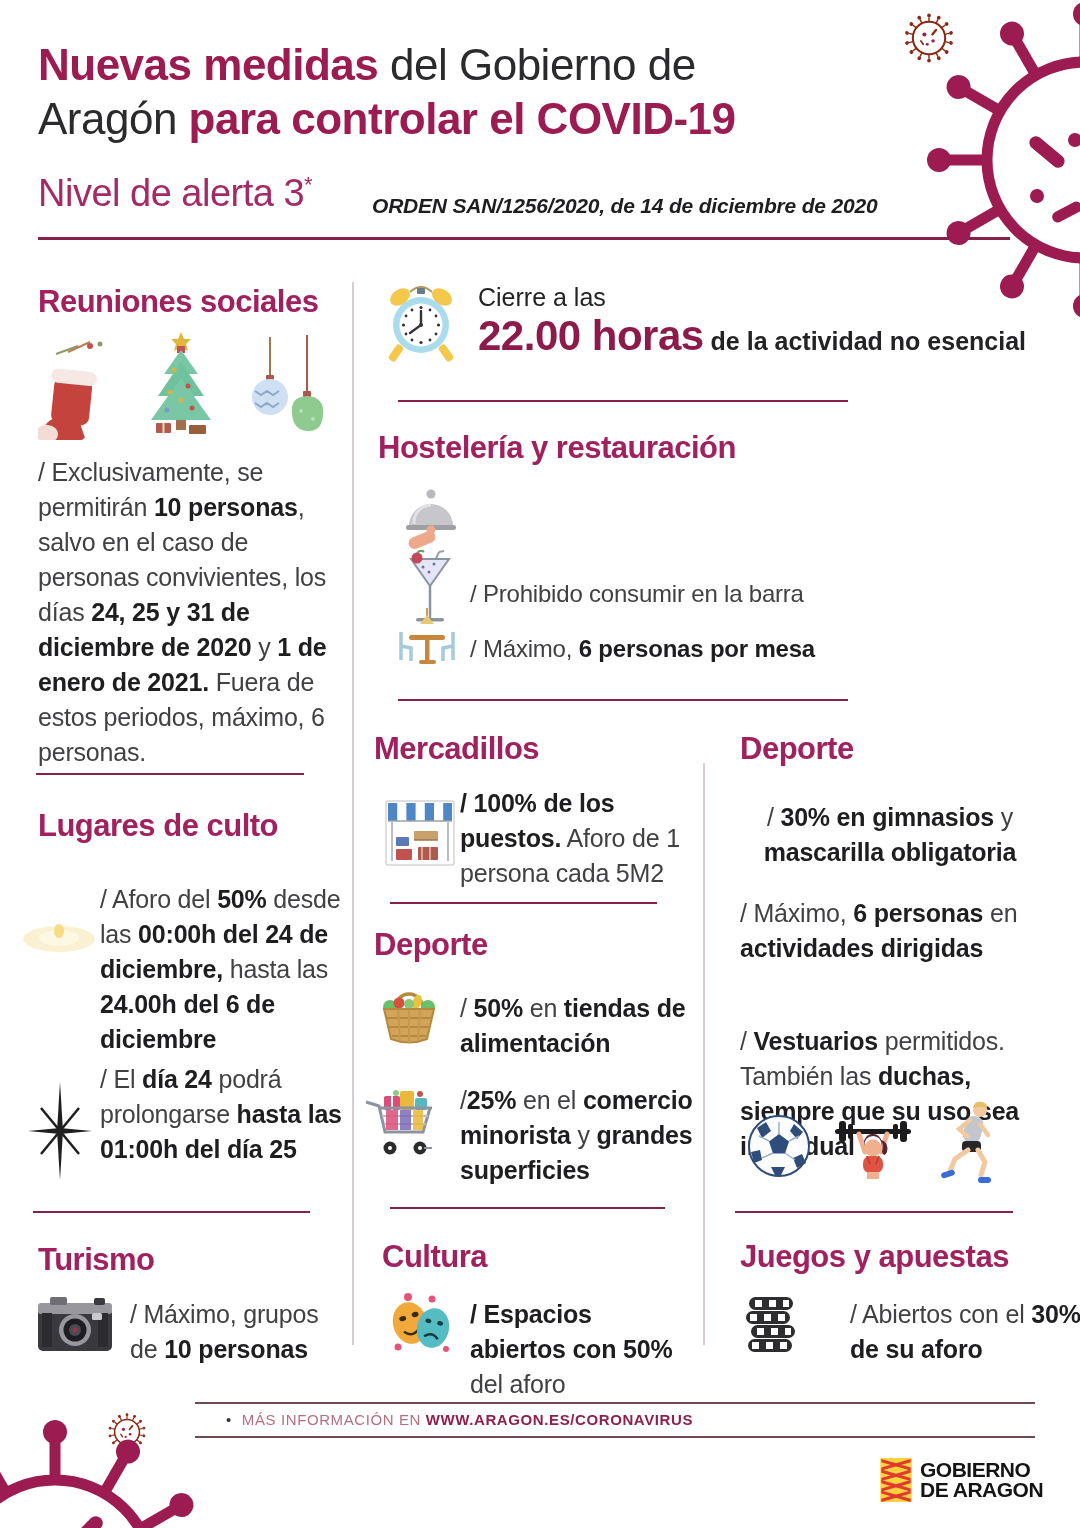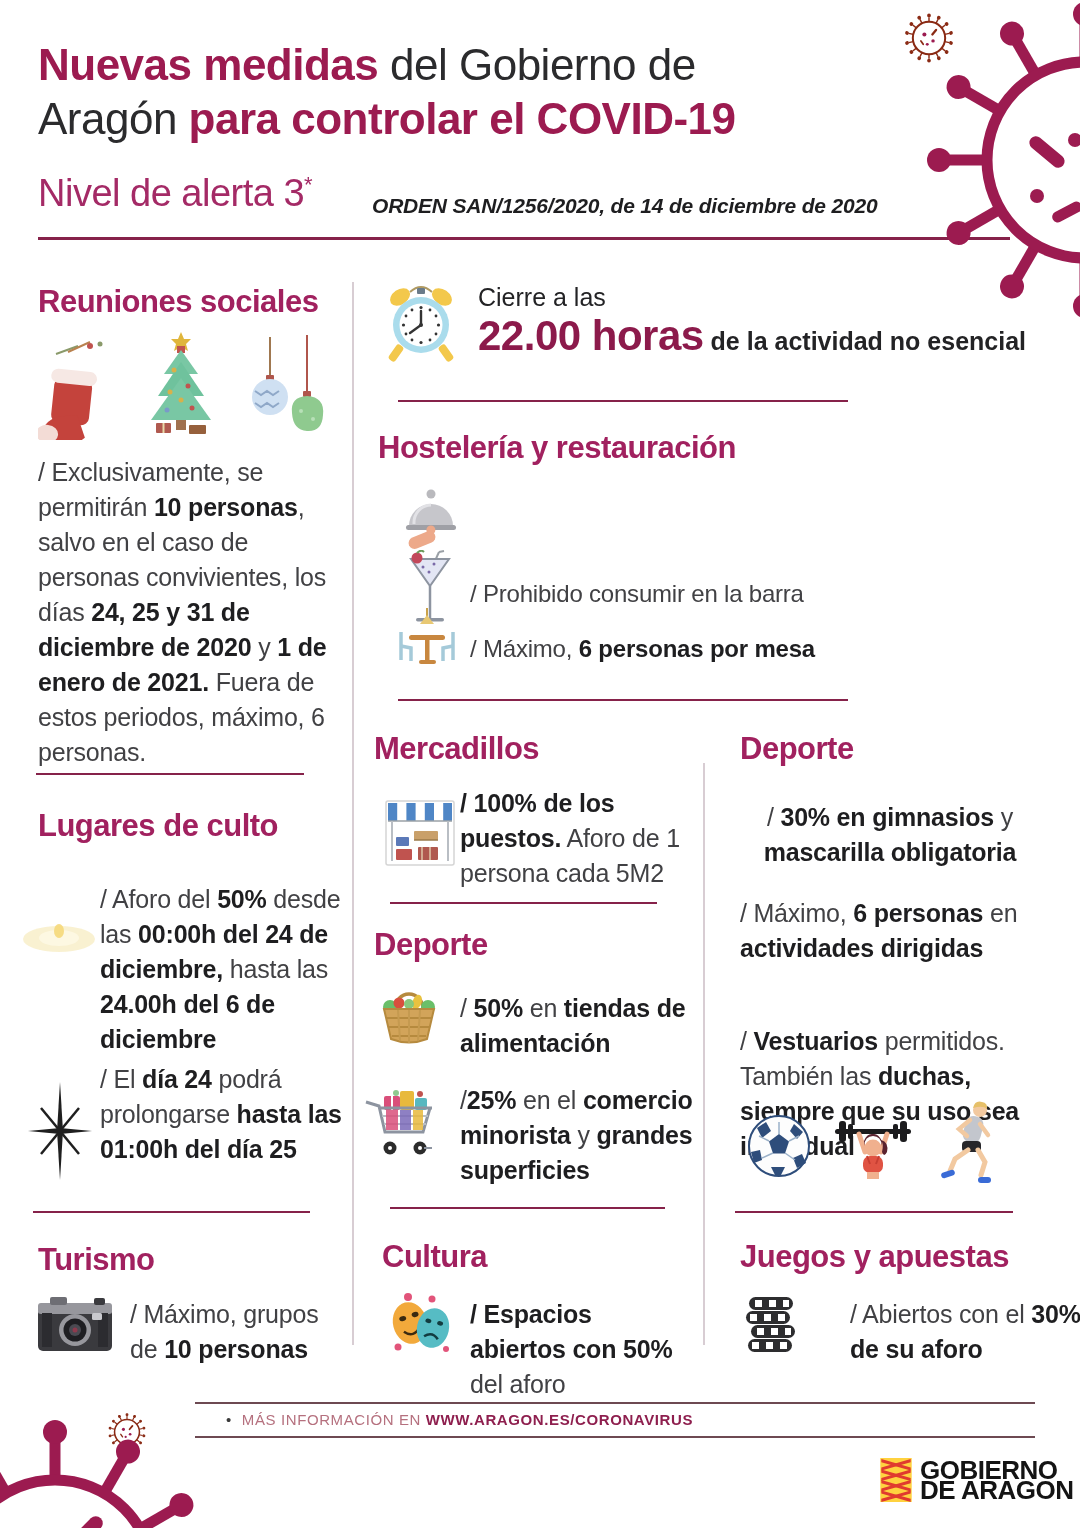--- a/index.html
+++ b/index.html
@@ -24,21 +24,21 @@
   .closure-l1{font-size:25px;font-weight:400;color:#232325;}
   .closure-time{font-size:42px;font-weight:700;color:#8c1a4b;letter-spacing:-0.5px;}
   .closure-suffix{font-size:25px;font-weight:700;color:#232325;}
 
   .footer-txt{font-size:15px;letter-spacing:0.6px;white-space:nowrap;}
   .footer-txt .dot{color:#3a3a3a;margin-right:10px;}
   .footer-txt .muted{color:#b5707e;font-weight:400;}
   .footer-txt .link{color:#8e1f4e;font-weight:700;}
 
   .logo{display:flex;align-items:center;gap:8px;}
-  .logo-text{font-size:26px;line-height:20px;font-weight:700;color:#141414;letter-spacing:-0.5px;}
+  .logo-text{font-size:21px;line-height:20px;font-weight:700;color:#141414;letter-spacing:-0.5px;}
 
   .xmas-row{display:flex;align-items:flex-end;gap:16px;}
 </style>
 </head>
 <body>
 
 <svg width="0" height="0" style="position:absolute">
   <defs>
     <g id="virus-big-g">
       <g stroke="#9c1b50" fill="#9c1b50" stroke-width="11">

